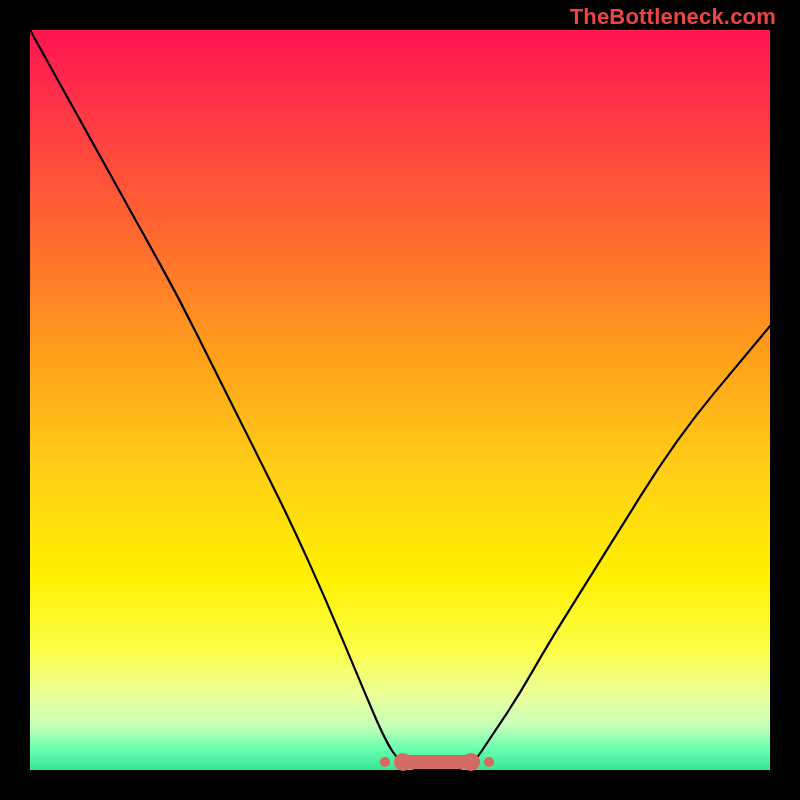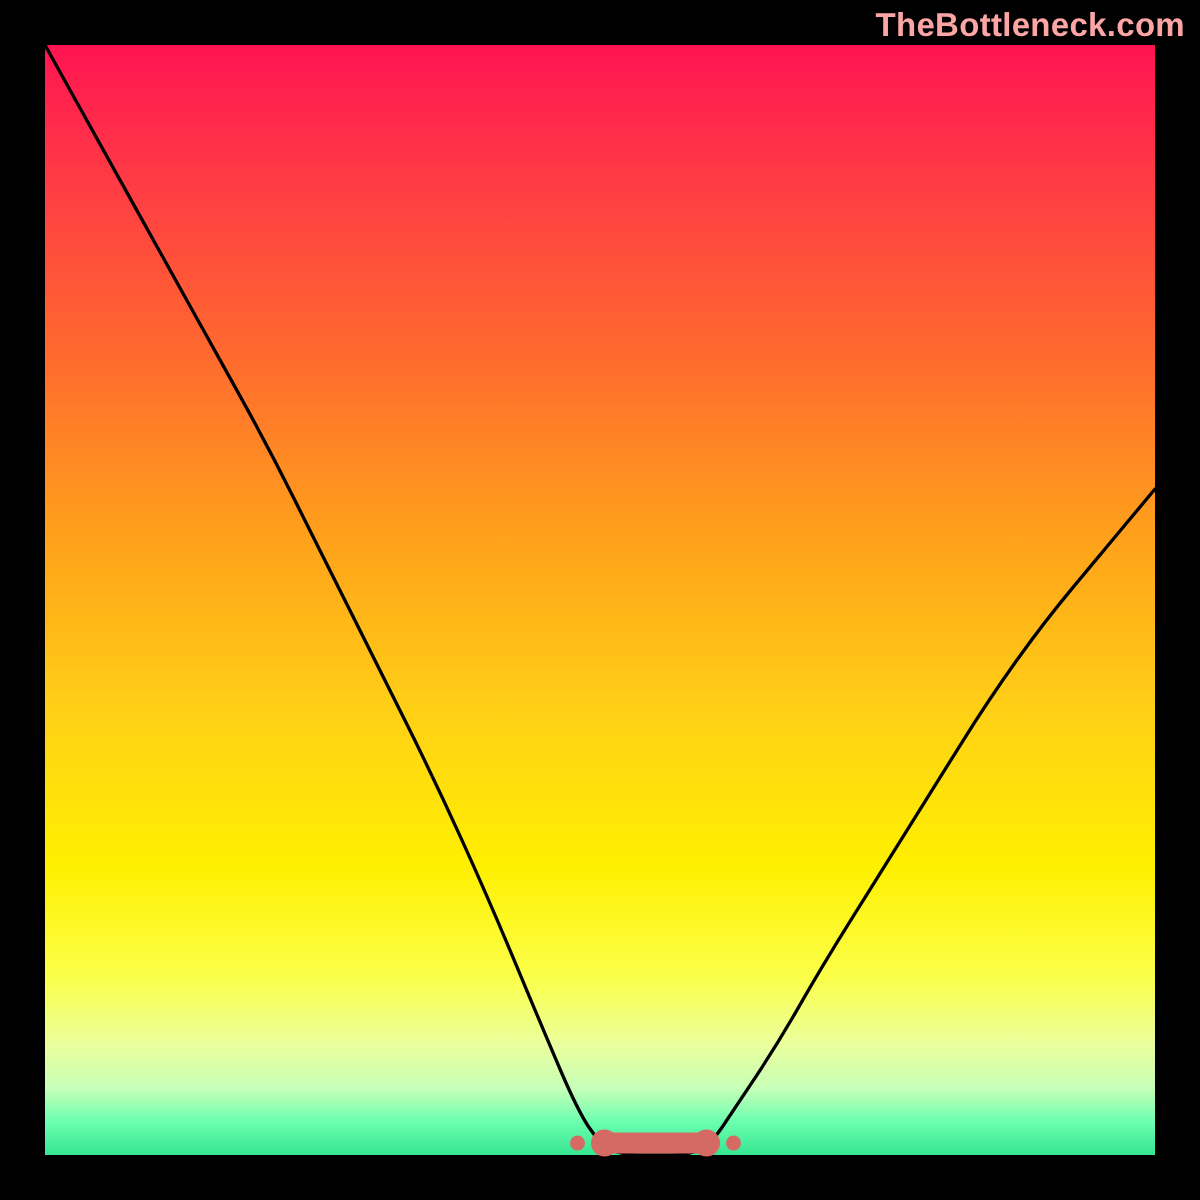--- a/index.html
+++ b/index.html
@@ -6,25 +6,25 @@
   html, body { width: 800px; height: 800px; overflow: hidden; background: #000; }
   .frame {
     position: relative;
     width: 800px;
     height: 800px;
     background: #000;
   }
   .attribution {
     position: absolute;
     top: 4px;
-    right: 10px;
+    right: 24px;
     font-family: Arial, Helvetica, sans-serif;
     font-size: 22px;
     font-weight: bold;
-    color: #fca5a5;
+    color: #ef4444;
     letter-spacing: 0.2px;
     text-align: right;
   }
   .plot-area {
     position: absolute;
     left: 30px;
     top: 30px;
     width: 740px;
     height: 740px;
     background: linear-gradient(to bottom,

